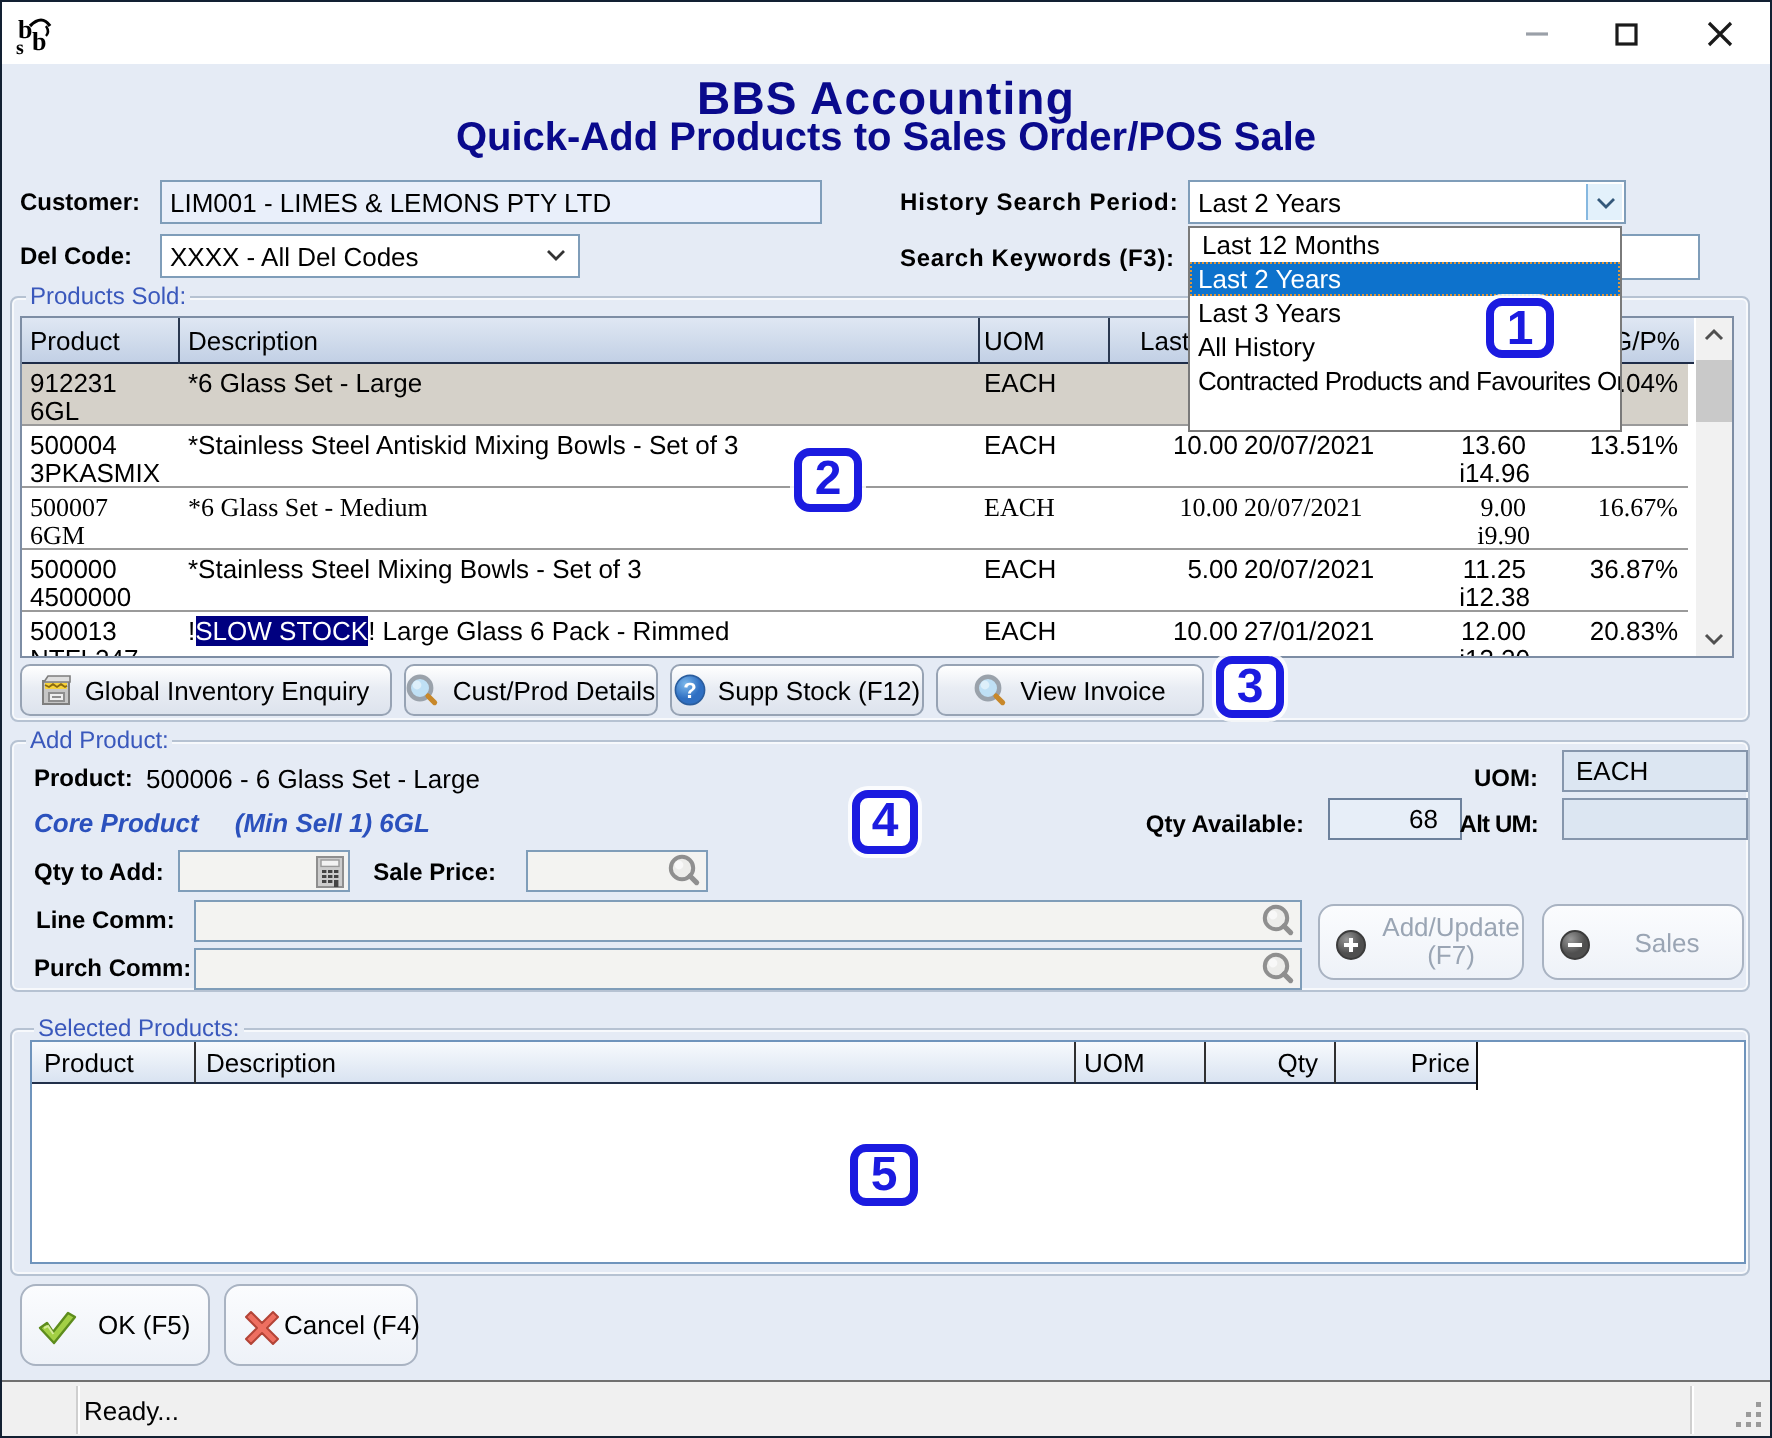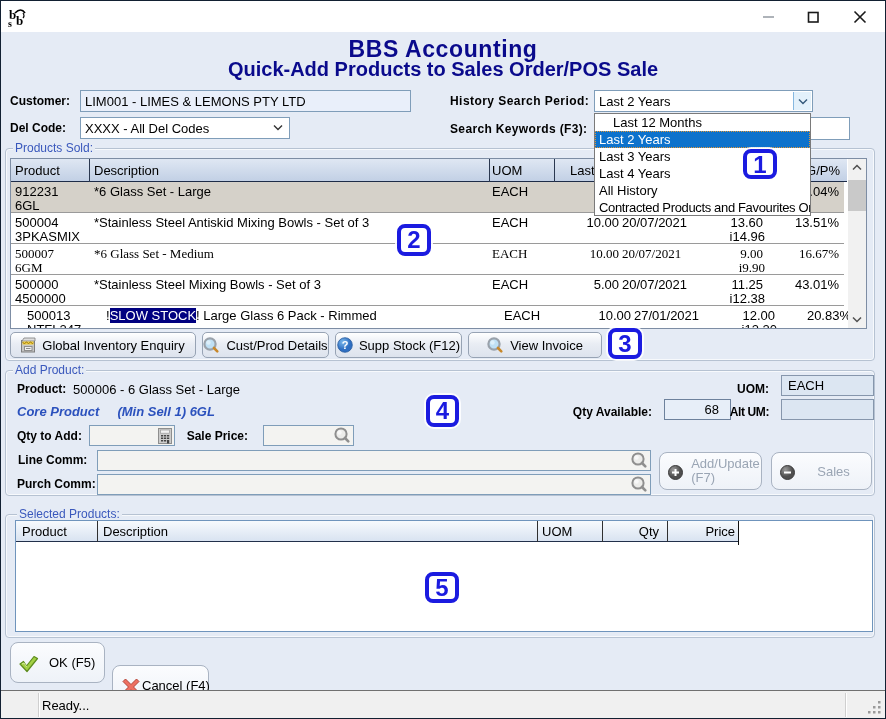--- a/index.html
+++ b/index.html
@@ -107,23 +107,23 @@
     </div>
     <div class="abs" style="left:0;top:116px;width:833px;height:31px;border-bottom:1px solid #9a9a9a;">
       <div class="cell" style="left:4px;top:2px;">500000</div>
       <div class="cell" style="left:4px;top:16px;">4500000</div>
       <div class="cell" style="left:83px;top:2px;">*Stainless Steel Mixing Bowls - Set of 3</div>
       <div class="cell" style="left:481px;top:2px;">EACH</div>
       <div class="cell r" style="left:508px;top:2px;width:100px;">5.00</div>
       <div class="cell" style="left:611px;top:2px;">20/07/2021</div>
       <div class="cell r" style="left:652px;top:2px;width:100px;">11.25</div>
       <div class="cell r" style="left:654px;top:16px;width:100px;">i12.38</div>
-      <div class="cell r" style="left:728px;top:2px;width:100px;">43.01%</div>
-    </div>
-    <div class="abs" style="left:12px;top:147px;width:833px;height:31px;">
+      <div class="cell r" style="left:728px;top:2px;width:100px;">36.87%</div>
+    </div>
+    <div class="abs" style="left:0;top:147px;width:833px;height:31px;">
       <div class="cell" style="left:4px;top:2px;">500013</div>
       <div class="cell" style="left:4px;top:16px;">NTFL247</div>
       <div class="cell" style="left:83px;top:2px;">!<span style="background:#000080;color:#fff;">SLOW STOCK</span>! Large Glass 6 Pack - Rimmed</div>
       <div class="cell" style="left:481px;top:2px;">EACH</div>
       <div class="cell r" style="left:508px;top:2px;width:100px;">10.00</div>
       <div class="cell" style="left:611px;top:2px;">27/01/2021</div>
       <div class="cell r" style="left:652px;top:2px;width:100px;">12.00</div>
       <div class="cell r" style="left:654px;top:16px;width:100px;">i13.20</div>
       <div class="cell r" style="left:728px;top:2px;width:100px;">20.83%</div>
     </div>
@@ -229,21 +229,21 @@
       <svg style="position:absolute;left:8px;top:12px;" width="15" height="15" viewBox="0 0 15 15">
         <defs>
           <radialGradient id="gp" cx="35%" cy="30%">
             <stop offset="0%" stop-color="#9a9a9a"></stop>
             <stop offset="100%" stop-color="#4f4f4f"></stop>
           </radialGradient>
         </defs>
         <circle cx="7.5" cy="7.5" r="7" fill="url(#gp)" stroke="#3c3c3c"></circle>
         <path d="M7.5 4 v7 M4 7.5 h7" stroke="#fff" stroke-width="2"></path>
       </svg>
-      <span style="line-height:14px;margin-left:30px;">Add/Update<br>(F7)</span>
+      <span style="text-align:center;line-height:14px;margin-left:30px;">Add/Update<br>(F7)</span>
     </div>
   <div class="bigbtn" style="left:770px;top:451px;width:101px;height:38px;color:#9aa5b4;">
       <svg style="position:absolute;left:8px;top:12px;" width="15" height="15" viewBox="0 0 15 15">
         <circle cx="7.5" cy="7.5" r="7" fill="url(#gp)" stroke="#3c3c3c"></circle>
         <path d="M4 7.5 h7" stroke="#fff" stroke-width="2"></path>
       </svg>
       <span style="margin-left:24px;">Sales</span>
     </div>
 
   <div class="gframe" style="left:4px;top:513px;width:870px;height:124px;"></div>
@@ -262,21 +262,21 @@
     <div class="sep" style="left:722px;top:0;height:24px;background:#101010;"></div>
   </div>
 
   <div class="bigbtn" style="left:9px;top:641px;width:95px;height:41px;justify-content:flex-start;padding-left:38px;white-space:nowrap;">
       <svg style="position:absolute;left:7px;top:12px;" width="21" height="18" viewBox="0 0 21 18">
         <path d="M2 9 L5.5 6.5 L8.5 11 L16 1.5 L19.5 3.5 L9 16.5 Z" fill="#a3d045" stroke="#5d8c1d" stroke-width="1.2" stroke-linejoin="round"></path>
         <path d="M4 9 L6 8 L8.7 12" fill="none" stroke="#d6ec9a" stroke-width="1"></path>
       </svg>
       <span>OK (F5)</span>
     </div>
-  <div class="bigbtn" style="left:111px;top:641px;width:97px;height:41px;justify-content:flex-start;padding-left:29px;white-space:nowrap;margin-top:23px;">
+  <div class="bigbtn" style="left:111px;top:641px;width:97px;height:41px;justify-content:flex-start;padding-left:29px;white-space:nowrap;">
       <svg style="position:absolute;left:9px;top:12px;" width="18" height="18" viewBox="0 0 18 18">
         <path d="M3.5 1 L9 6.5 L14.5 1 L17 3.5 L11.5 9 L17 14.5 L14.5 17 L9 11.5 L3.5 17 L1 14.5 L6.5 9 L1 3.5 Z" fill="#ee6f61" stroke="#b34437" stroke-width="1" stroke-linejoin="round"></path>
       </svg>
       <span>Cancel (F4)</span>
     </div>
 
   <div class="abs" style="left:0px;top:689px;width:884px;height:28px;background:#f0f0f0;border-top:1px solid #707070;">
     <div class="abs" style="left:37px;top:2px;width:1px;height:24px;background:#cfcfcf;box-shadow:1px 0 0 #fff;"></div>
     <div class="abs" style="left:41px;top:7px;">Ready...</div>
     <div class="abs" style="left:844px;top:2px;width:1px;height:24px;background:#cfcfcf;box-shadow:1px 0 0 #fff;"></div>
@@ -294,24 +294,23 @@
 
   <div class="inp" style="left:593px;top:89px;width:219px;height:22px;z-index:40;">
       <span class="t">Last 2 Years</span>
     <div class="abs" style="right:1px;top:1px;width:18px;height:18px;background:#e3f1fb;border-left:1px solid #86b8e0;">
       <svg style="position:absolute;left:4px;top:6px;width:10px;height:8px" viewBox="0 0 10 8">
           <path d="M1 1.5 L5 5.5 L9 1.5" fill="none" stroke="#33587a" stroke-width="1.4"></path>
         </svg>
     </div>
   </div>
   <div class="abs" style="left:593px;top:112px;width:217px;height:103px;background:#fff;border:1px solid #7a7a7a;z-index:41;overflow:hidden;">
-    <div style="height:17px;line-height:17px;padding-left:18px;white-space:nowrap;">Last 12 Months</div>
+    <div style="height:17px;line-height:17px;padding-left:6px;white-space:nowrap;">Last 12 Months</div>
     <div style="height:17px;line-height:17px;padding-left:4px;white-space:nowrap;background:#0d72cc;color:#fff;outline:1px dotted #e09638;outline-offset:-1px;">Last 2 Years</div>
     <div style="height:17px;line-height:17px;padding-left:4px;white-space:nowrap;">Last 3 Years</div>
-    <div style="height:17px;line-height:17px;padding-left:4px;white-space:nowrap;">Last 4 Years</div>
     <div style="height:17px;line-height:17px;padding-left:4px;white-space:nowrap;">All History</div>
     <div style="height:17px;line-height:17px;padding-left:4px;white-space:nowrap;letter-spacing:-0.35px;">Contracted Products and Favourites Only</div>
   </div>
 
   <div class="ann" style="left:742px;top:148px;width:34px;height:30px;">1</div>
   <div class="ann" style="left:396px;top:223px;width:34px;height:32px;">2</div>
   <div class="ann" style="left:607px;top:327px;width:34px;height:31px;">3</div>
   <div class="ann" style="left:425px;top:394px;width:33px;height:32px;">4</div>
   <div class="ann" style="left:424px;top:571px;width:34px;height:31px;">5</div>
 </div>

